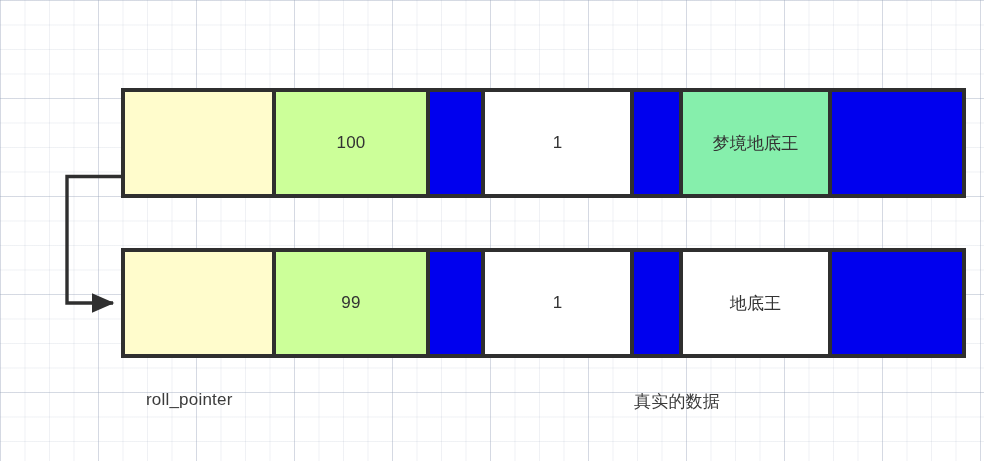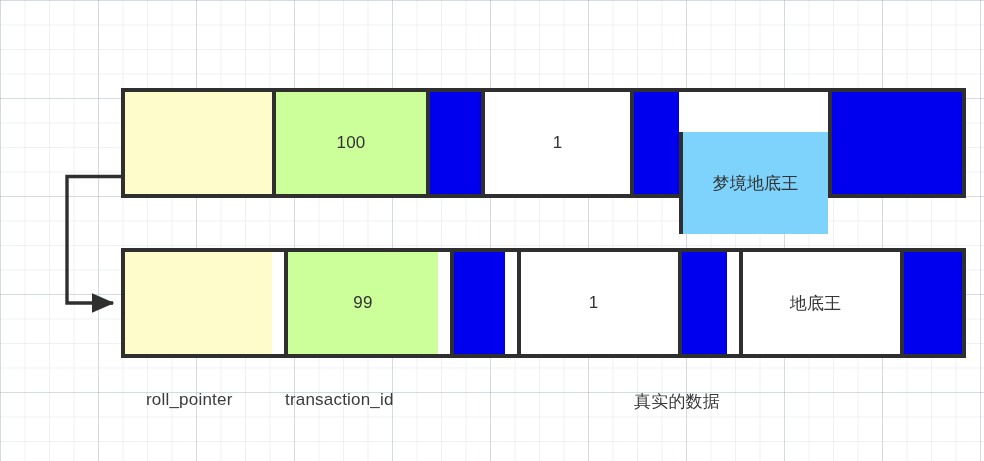--- a/index.html
+++ b/index.html
@@ -93,29 +93,29 @@
     </div>
     <div class="cell" style="width:55px; background:#0000ee;">
       <span class="cell-text"></span>
     </div>
     <div class="cell" style="width:149px; background:#ffffff;">
       <span class="cell-text">1</span>
     </div>
     <div class="cell" style="width:49px; background:#0000ee;">
       <span class="cell-text"></span>
     </div>
-    <div class="cell" style="width:149px; background:#7dd3fc;margin-top:40px;">
+    <div class="cell" style="width:149px; background:#86efac;">
       <span class="cell-text">梦境地底王</span>
     </div>
     <div class="cell" style="flex:1 1 auto; background:#0000ee;">
       <span class="cell-text"></span>
     </div>
   </div>
 
-  <div class="row" id="row-1" style="left: 121px; top: 248px; width: 845px; height: 110px; border-color: rgb(47, 47, 47); gap: 12px;">
+  <div class="row" id="row-1" style="left: 121px; top: 248px; width: 845px; height: 110px; border-color: rgb(47, 47, 47);">
     <div class="cell" style="width:147px; background:#fffccc;">
       <span class="cell-text"></span>
     </div>
     <div class="cell" style="width:154px; background:#ccff99;">
       <span class="cell-text">99</span>
     </div>
     <div class="cell" style="width:55px; background:#0000ee;">
       <span class="cell-text"></span>
     </div>
     <div class="cell" style="width:149px; background:#ffffff;">
@@ -136,17 +136,16 @@
     <defs>
       <marker id="arrowhead" markerWidth="7" markerHeight="7" refX="6.2" refY="3.1" orient="auto" markerUnits="strokeWidth">
         <path d="M0,0.25 L6.6,3.1 L0,5.95 z" fill="#2f2f2f"></path>
       </marker>
     </defs>
     <path d="M 121,176.5 L 67,176.5 L 67,303 L 113,303" fill="none" stroke="#2f2f2f" stroke-width="3.4" stroke-linecap="butt" stroke-linejoin="miter" marker-end="url(#arrowhead)"></path>
   </svg>
 
   <div class="label" style="left:146px; top:390px;">roll_pointer</div>
 
-  <div class="label" style="left:285px; top:390px;">transaction_id</div>
 
   <div class="label" style="left:634px; top:390px;">真实的数据</div>
 
 </div>
 
 </body></html>

